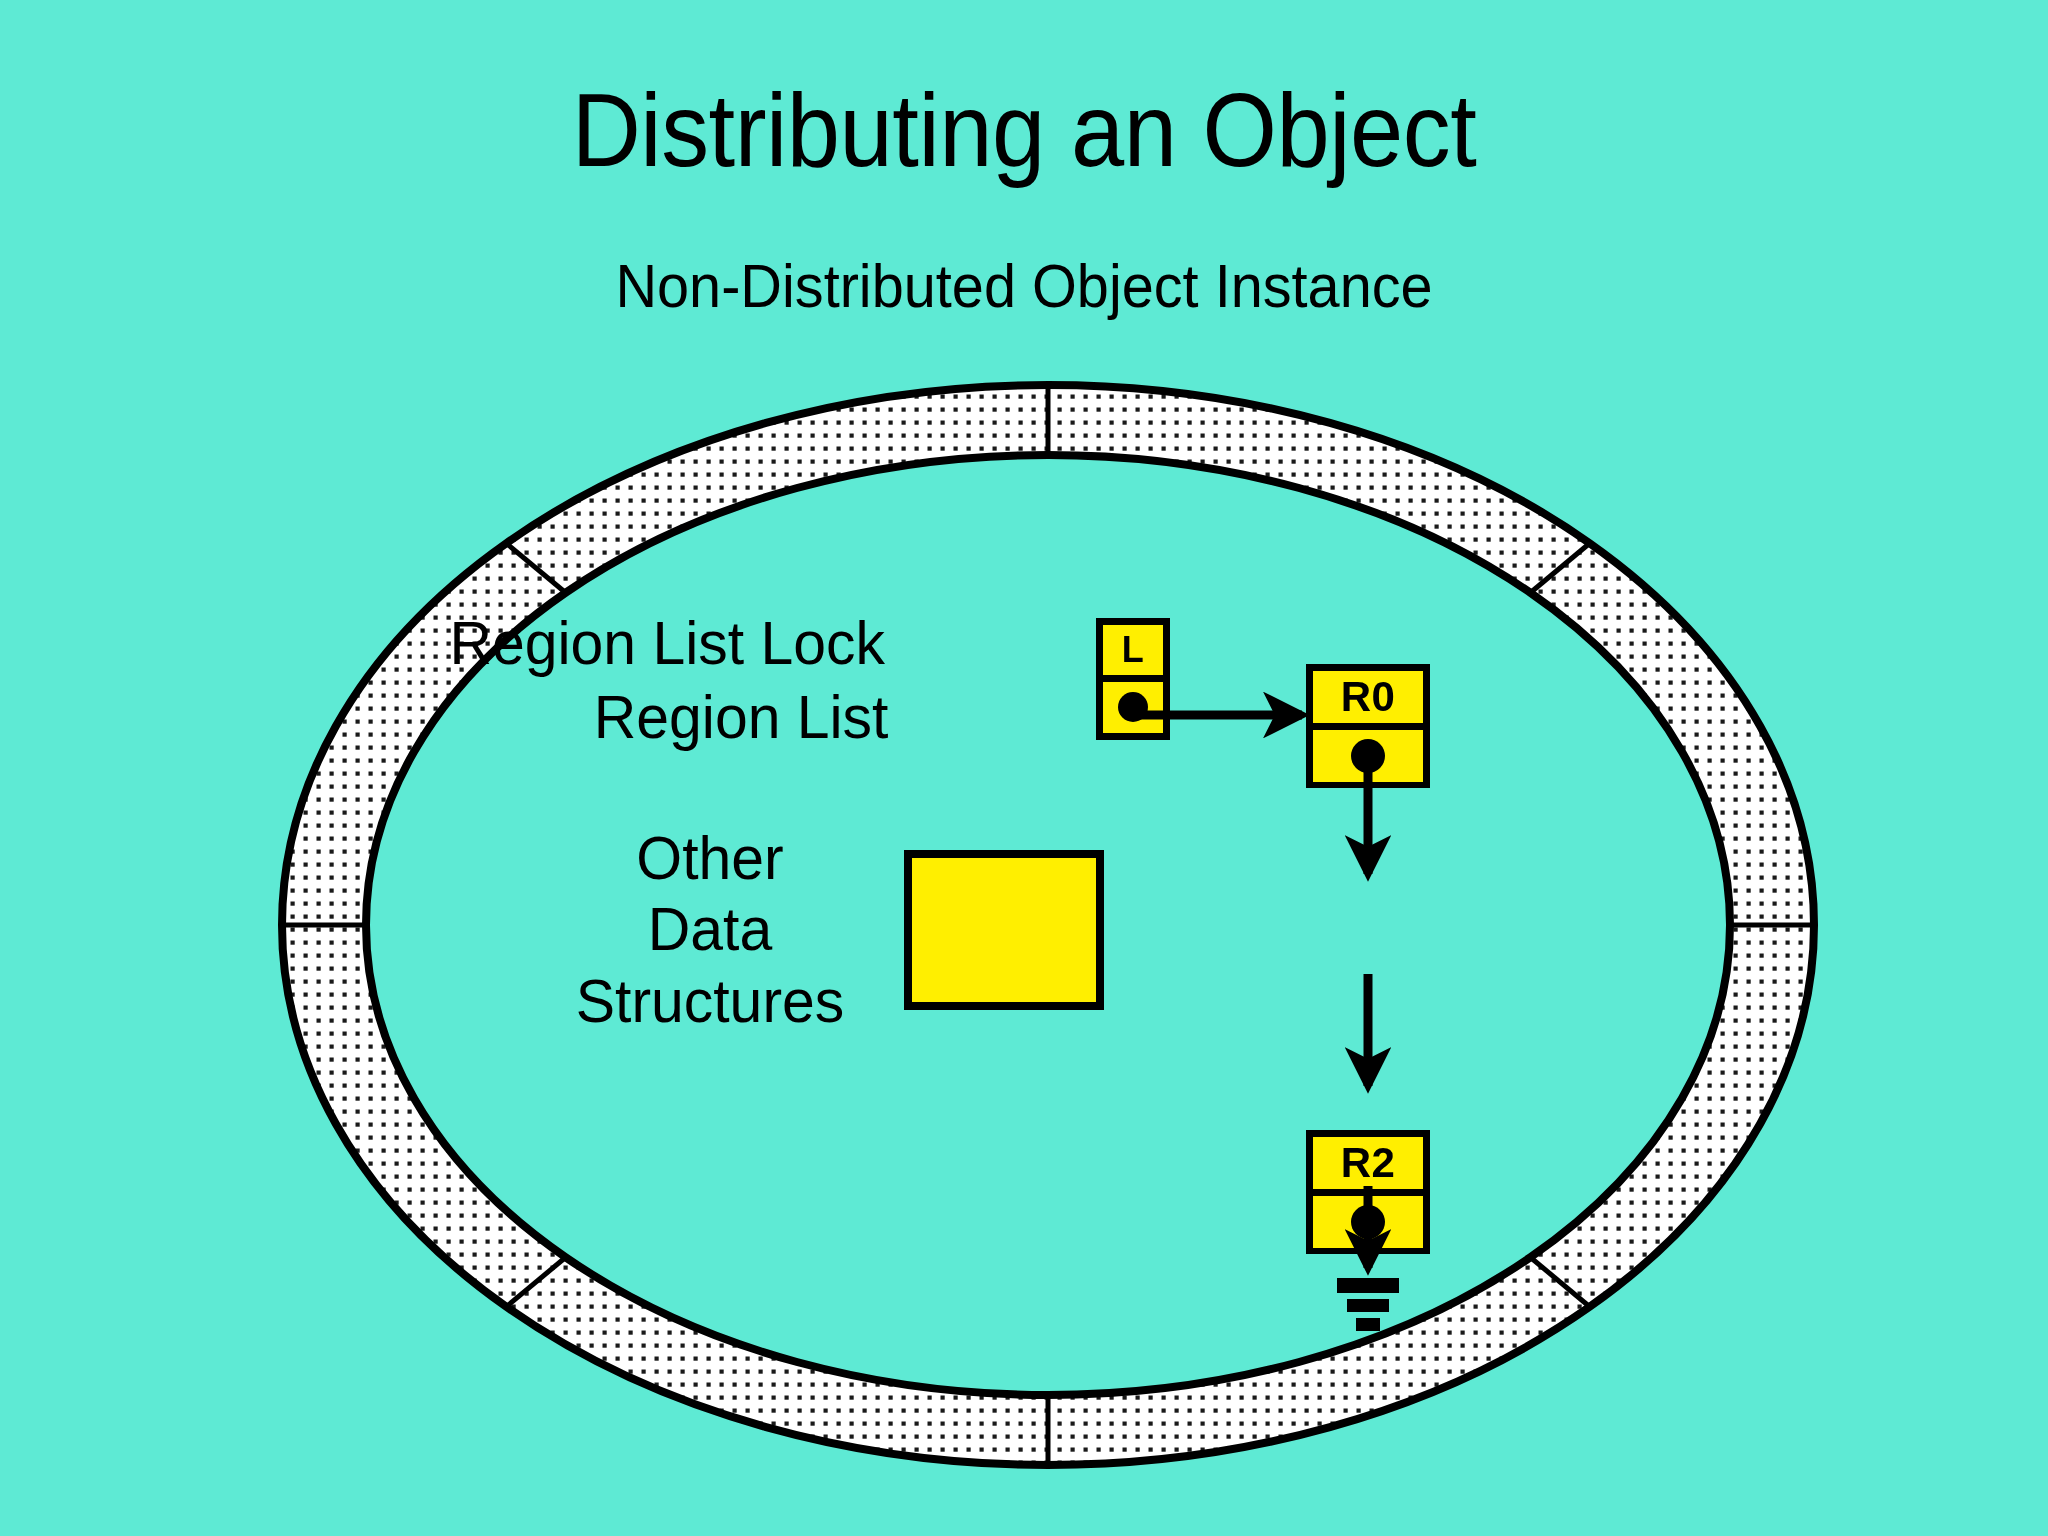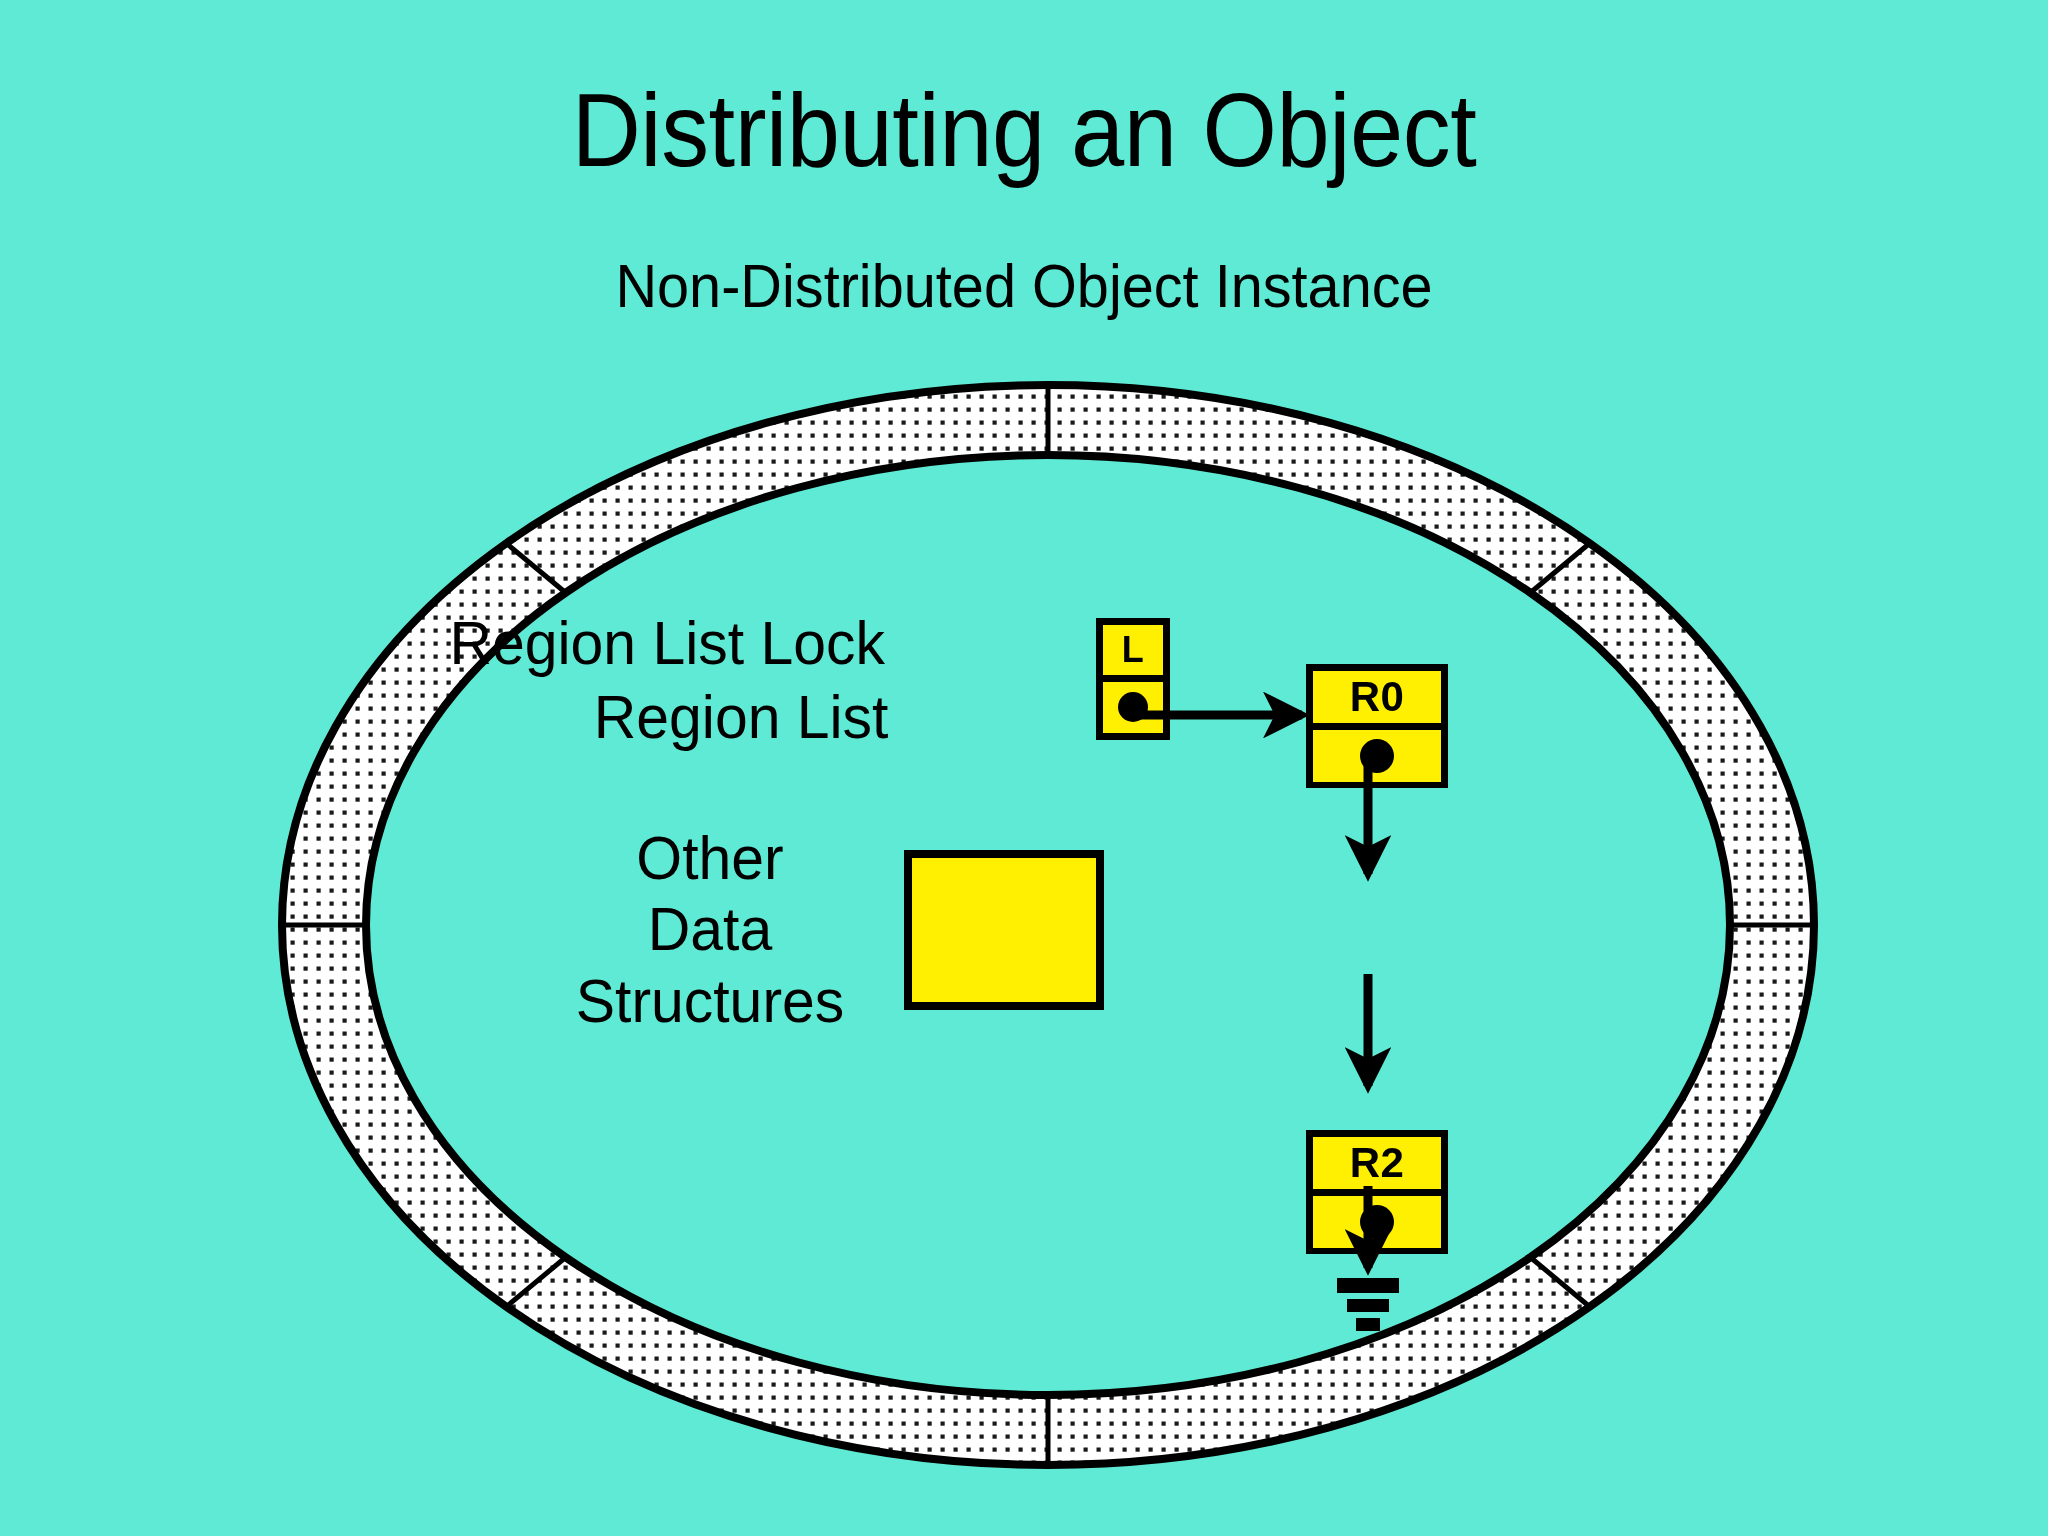--- a/index.html
+++ b/index.html
@@ -127,21 +127,21 @@
   #lock-box {
     left: 1096px;
     top: 618px;
     width: 74px;
     height: 122px;
   }
   #lock-box .cell { height: 50px; }
   #lock-box .cell-top { font-size: 36px; }
 
   
-  .region-box { width: 142px; height: 124px; }
+  .region-box { width: 124px; height: 124px; }
   .region-box .cell { height: 52px; }
   .region-box .cell-top { font-size: 42px; }
 
   #region-0 { left: 1306px; top: 664px; }
   #region-1 { left: 1306px; top: 878px; }
   #region-2 { left: 1306px; top: 1090px; margin-top: 40px; }
 
   
   #odata-square {
     position: absolute;

